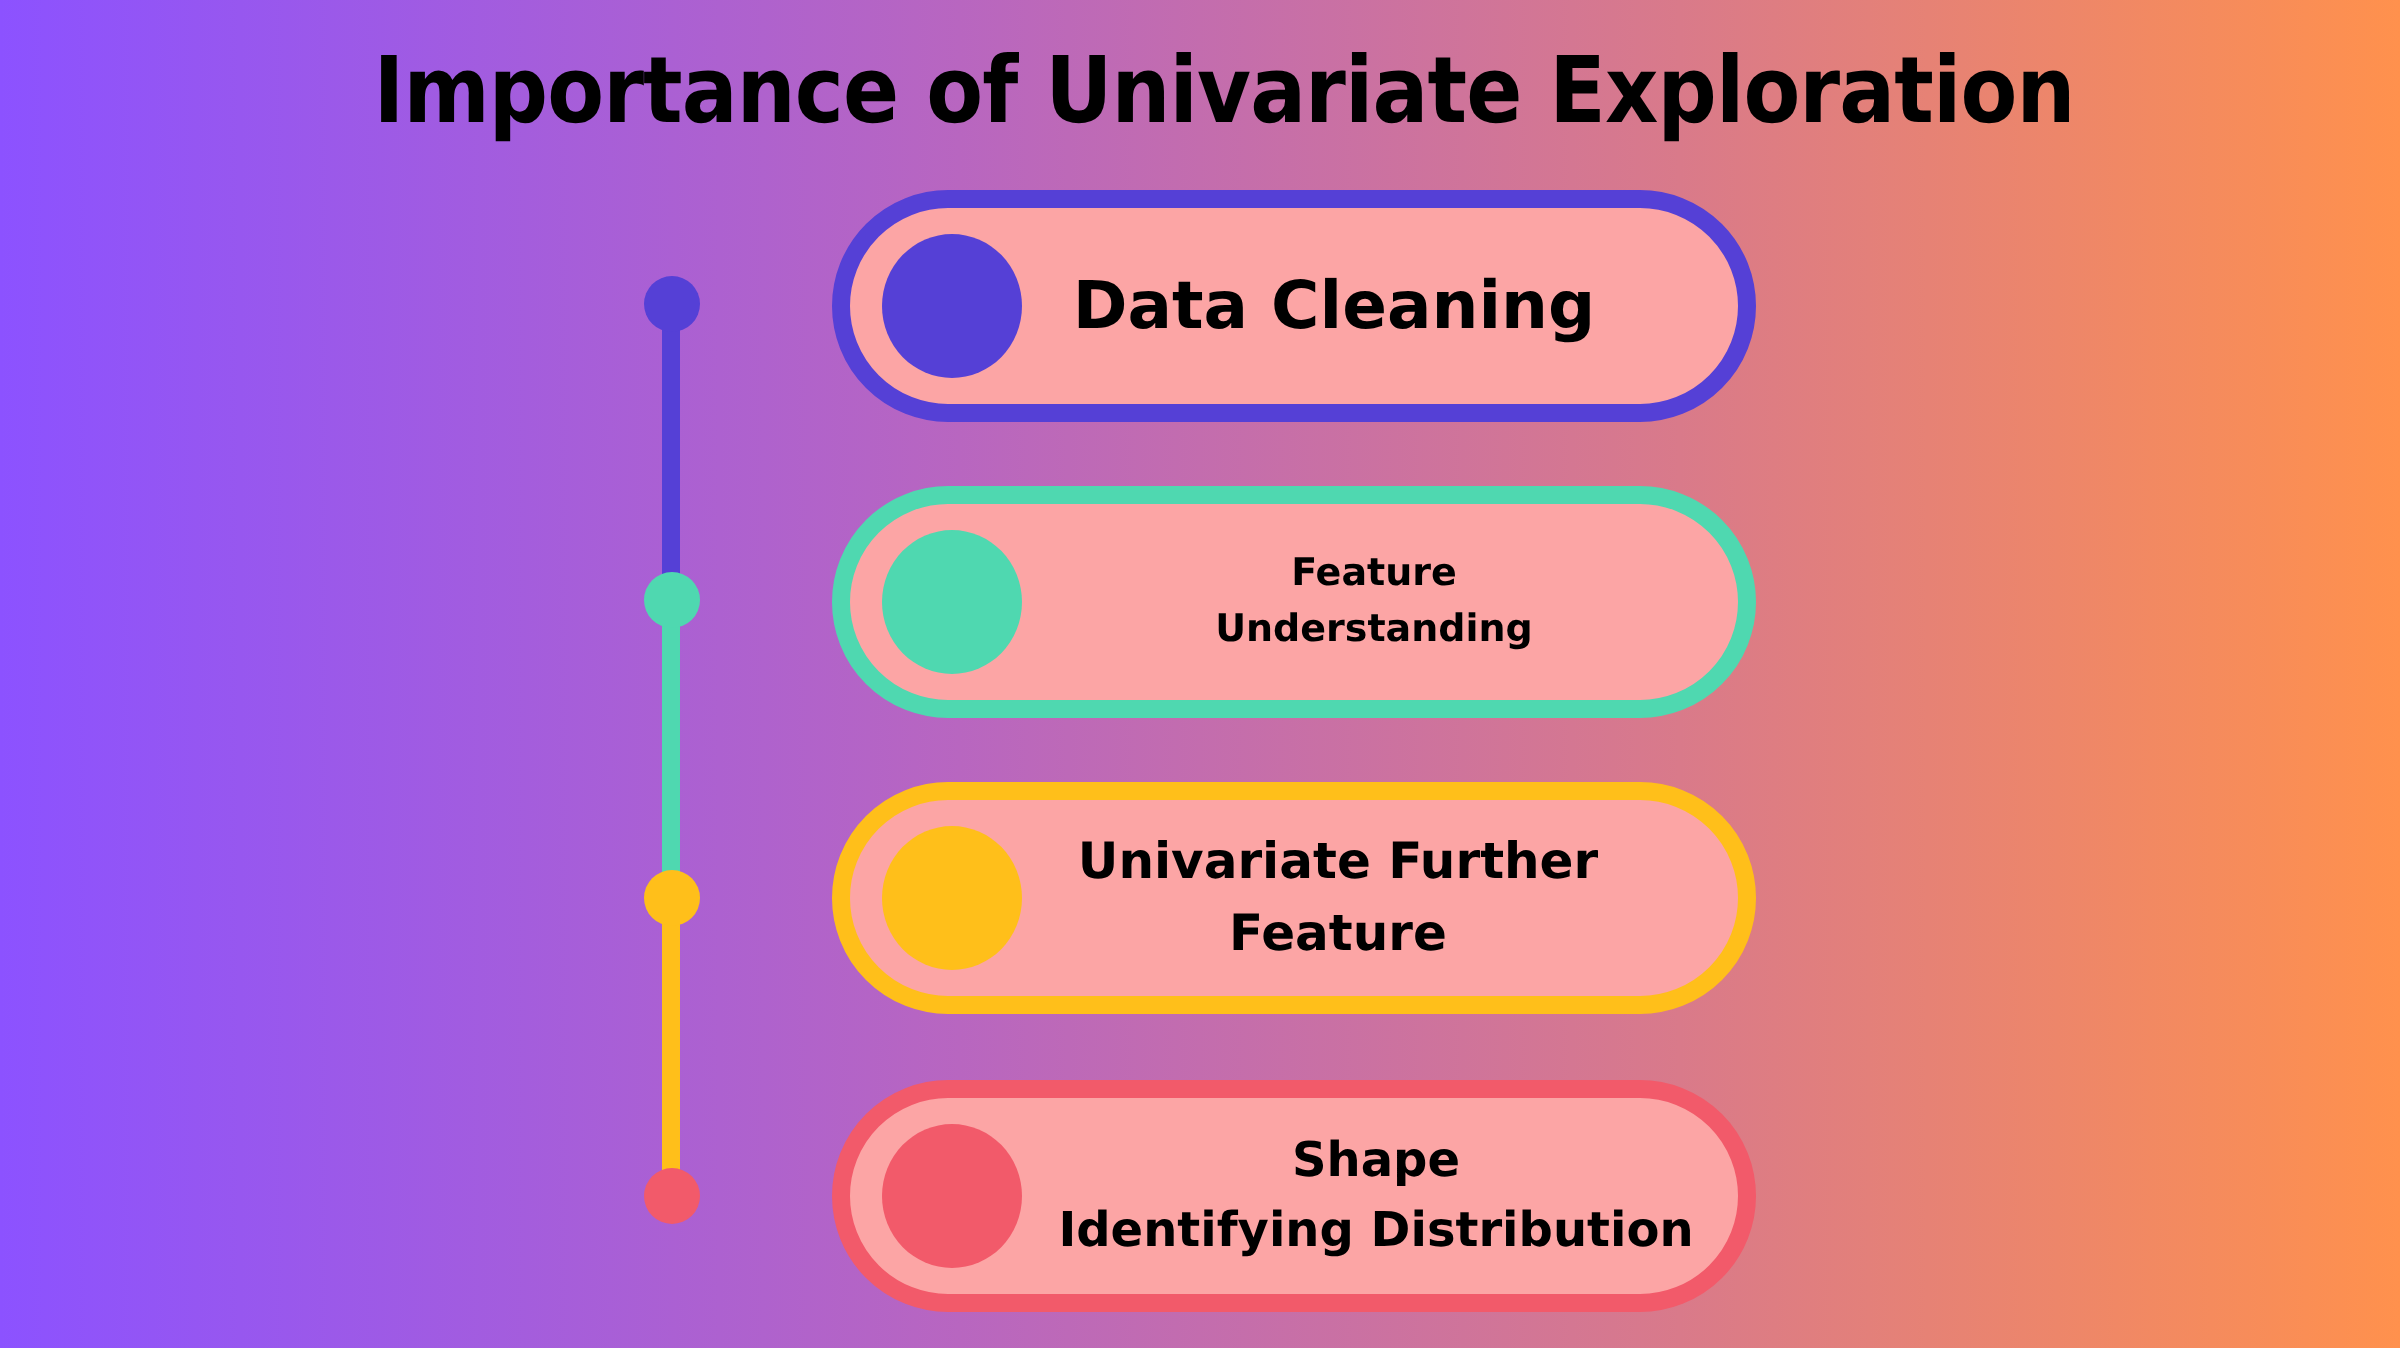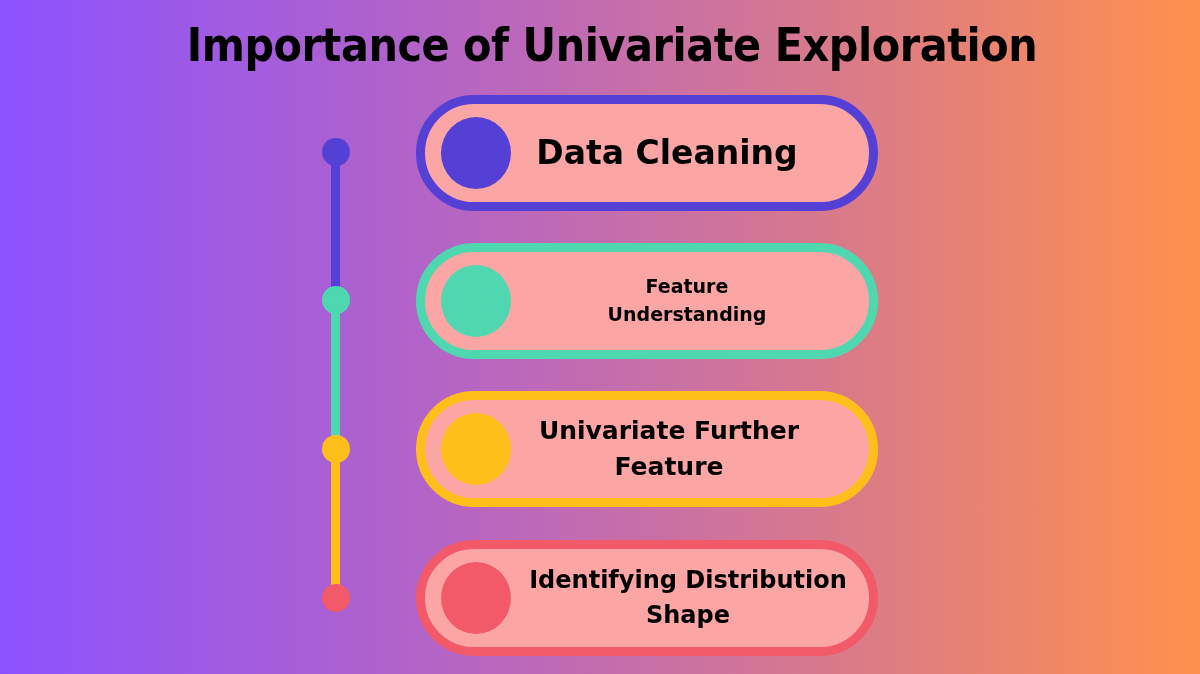--- a/index.html
+++ b/index.html
@@ -65,16 +65,16 @@
   <div class="circle" style="background:#ffbf1a;"></div>
   <div class="label" style="font-size:25px;left:104px;right:60px;">
     <div>Univariate Further</div>
     <div>Feature</div>
   </div>
 </div>
 
 <div class="pill" style="top:540px;border-color:#f25a6a;">
   <div class="circle" style="background:#f25a6a;"></div>
   <div class="label" style="font-size:24px;left:100px;right:18px;">
+    <div>Shape</div>
     <div>Identifying Distribution</div>
-    <div>Shape</div>
   </div>
 </div>
 
 </body></html>

